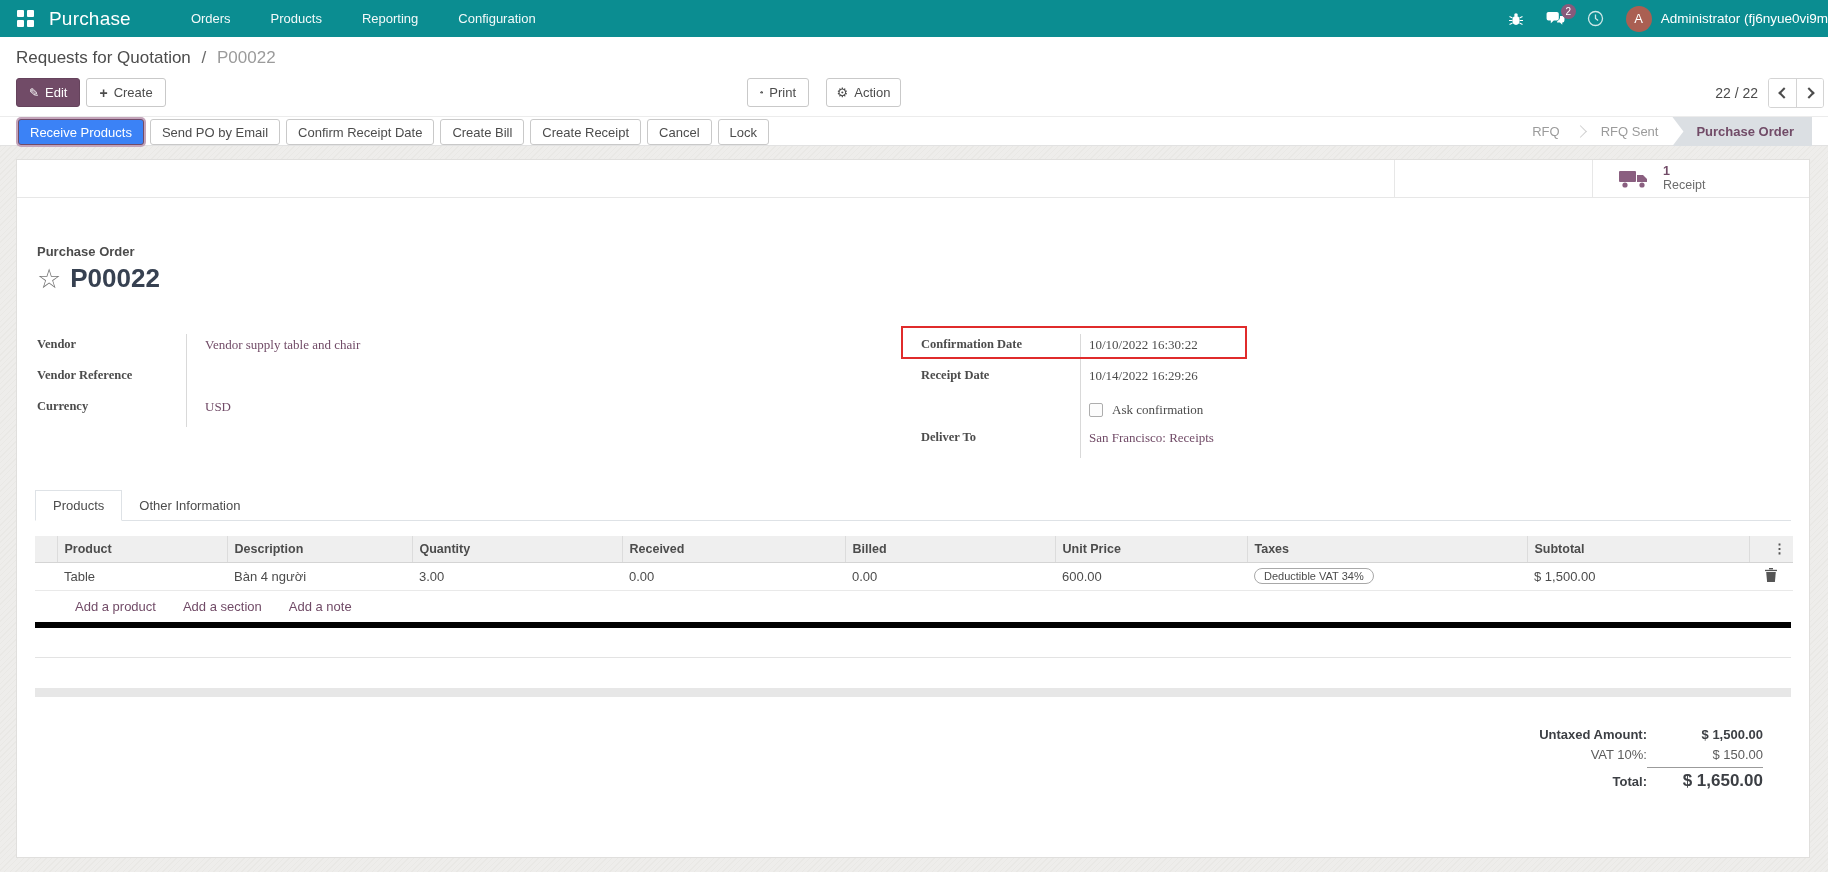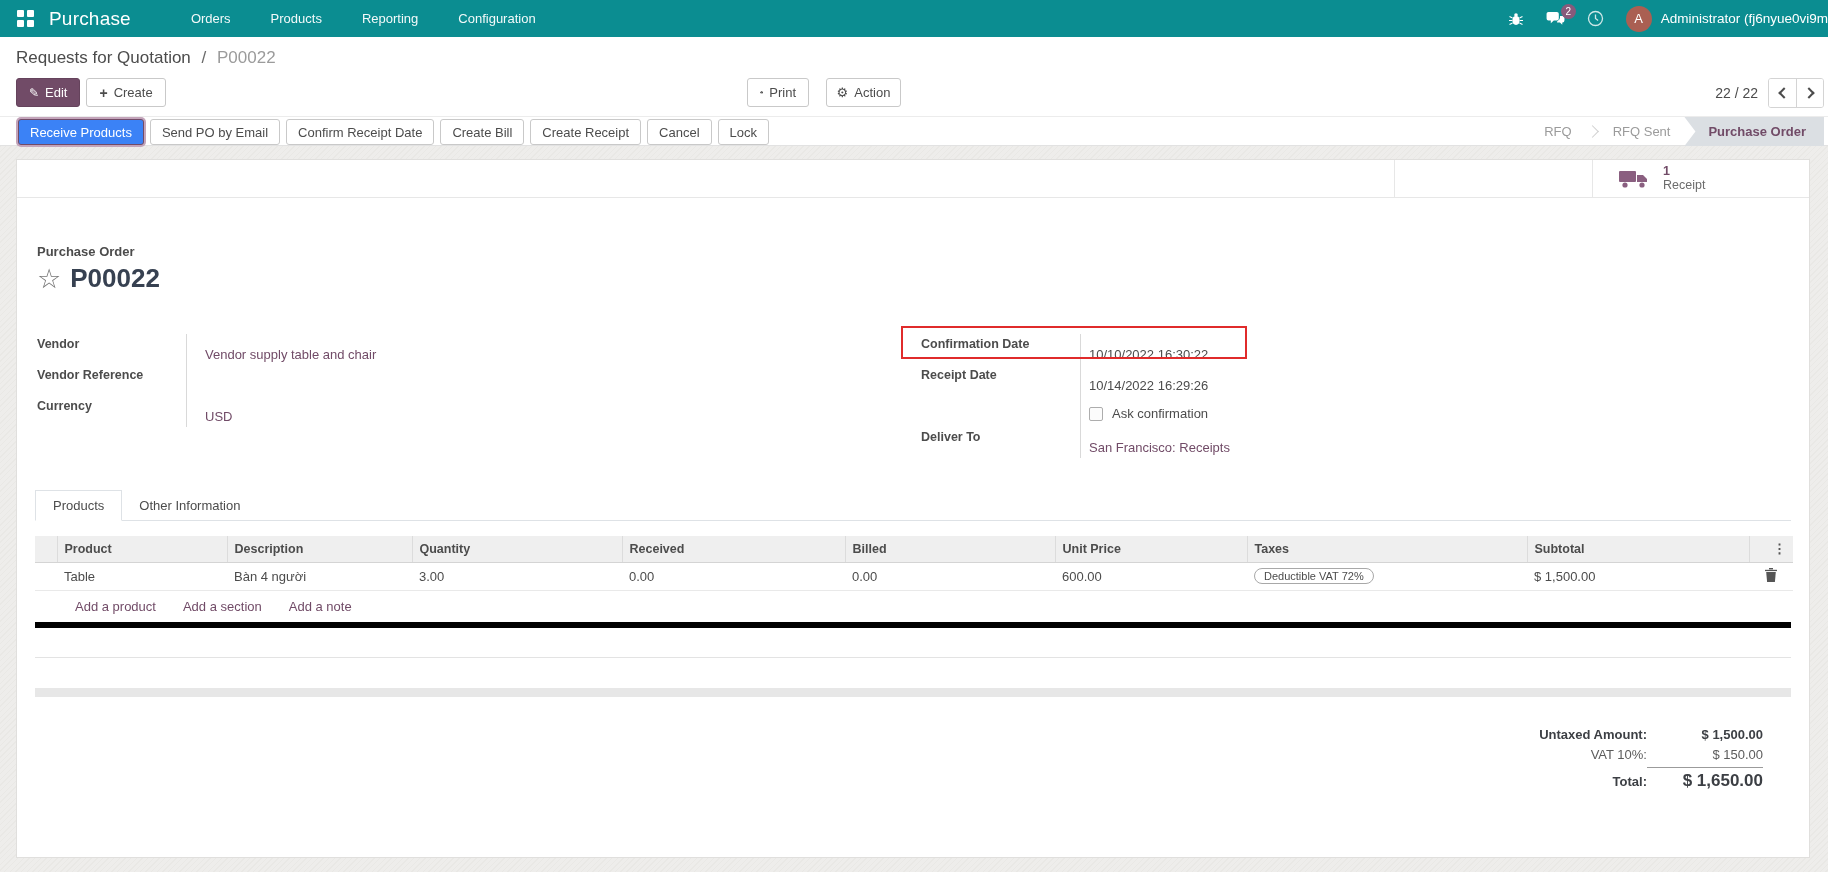--- a/index.html
+++ b/index.html
@@ -53,21 +53,21 @@
   .chev.left  { transform:rotate(45deg);  margin-left:3px;}
   .chev.right { transform:rotate(-135deg); margin-right:3px;}
   
   .statusbar { position:absolute; top:116px; left:0; width:1828px; height:30px; background:#fff;
     border-top:1px solid #ececec; border-bottom:1px solid #e2e2e2; }
   .status-btns { position:absolute; left:16px; top:1px; display:flex; gap:6px; align-items:center; height:28px;}
   .sbtn { height:26px; padding:0 11px; border:1px solid #c9c9c9; border-radius:3px;
     background:#fff; font-size:13px; color:#4c4c4c; display:flex; align-items:center; cursor:pointer; white-space:nowrap;}
   .sbtn.primary { background:#3b82f6; border-color:#714B67; color:#fff;
     box-shadow:0 0 0 2px #c3a4ba; margin-left:2px;}
-  .stages { position:absolute; right:4px; top:0; height:29px; display:flex; align-items:center; }
+  .stages { position:absolute; right:16px; top:0; height:29px; display:flex; align-items:center; }
   .stage { color:#9b9b9b; font-size:13px; padding:0 4px; cursor:pointer;}
   .stage-sep { width:9px; height:9px; border-top:1px solid #cfcfcf; border-right:1px solid #cfcfcf;
     transform:rotate(45deg); margin:0 12px; }
   .stage.active { background:#dbdfe3; color:#714B67; font-weight:bold; height:29px;
     line-height:29px; padding:0 18px 0 24px; margin-left:10px;
     clip-path:polygon(0 0,100% 0,100% 100%,0 100%,11px 50%); }
   
   .sheet { position:absolute; top:159px; left:16px; width:1794px; height:699px;
     background:#fff; border:1px solid #e0dfdd; }
   .btn-box { position:absolute; top:0; left:0; right:0; height:38px; border-bottom:1px solid #e7e7e7; }
@@ -78,21 +78,21 @@
   .smart-val { color:#714B67; font-size:12.5px; font-weight:bold; line-height:14px;}
   .smart-lab { color:#6c6c6c; font-size:12.5px; line-height:15px;}
   .doc-title { position:absolute; left:20px; top:84px; }
   .doc-type { font-size:13px; font-weight:bold; color:#4c4c4c; }
   .doc-name-row { display:flex; align-items:center; margin-top:4px; }
   .star { font-size:27px; color:#777; line-height:26px; cursor:pointer;}
   .doc-name { font-size:26px; font-weight:bold; color:#374151; margin-left:9px; }
   .fgroup { position:absolute; top:174px; width:780px; }
   .fgroup.left { left:20px; }
   .fgroup.right { left:904px; }
-  .frow { display:flex; min-height:31px; align-items:flex-end; }
+  .frow { display:flex; min-height:31px; align-items:flex-start;font-family:Liberation Serif, serif; }
   .flabel { width:150px; font-weight:bold; font-size:12.5px; color:#4c4c4c;
     border-right:1px solid #d9d9d9; padding:3px 8px 3px 0; align-self:stretch;}
   .fgroup.right .flabel { width:160px; }
   .fvalue { padding:3px 0 3px 18px; font-size:13px; }
   .fgroup.right .fvalue { padding-left:8px; }
   .link { color:#714B67; cursor:pointer; }
   .checkbox-row { display:flex; align-items:center; gap:9px; padding:6px 0 6px 8px;}
   .checkbox { width:14px; height:14px; border:1px solid #adadad; border-radius:2px;
     background:#fcfcfc; cursor:pointer;}
   .red-box { position:absolute; left:884px; top:166px; width:346px; height:33px;
@@ -338,21 +338,21 @@
       </tr>
       <tr>
         <td></td>
         <td>Table</td>
         <td>Bàn 4 người</td>
         <td class="num">3.00</td>
         <td class="num">0.00</td>
         <td class="num">0.00</td>
         <td class="num">600.00</td>
         <td>
-          <span class="pill">Deductible VAT 72%</span>
+          <span class="pill">Deductible VAT 34%</span>
         </td>
         <td class="num">$ 1,500.00</td>
         <td class="trash-cell">
           <svg width="12" height="14" viewBox="0 0 12 14" style="display:inline-block">
             <g fill="#555">
               <rect x="4" y="0" width="4" height="1.4"></rect>
               <rect x="0" y="1.8" width="12" height="1.3"></rect>
               <path d="M1.2 4h9.6l-.9 10H2.1z"></path>
             </g>
           </svg>

